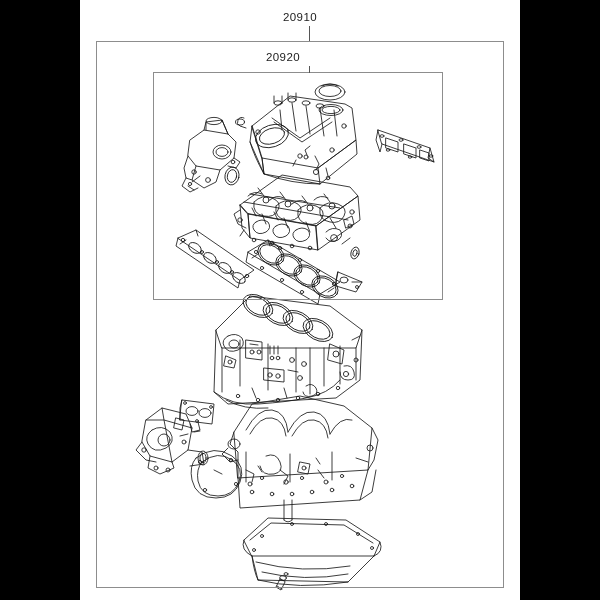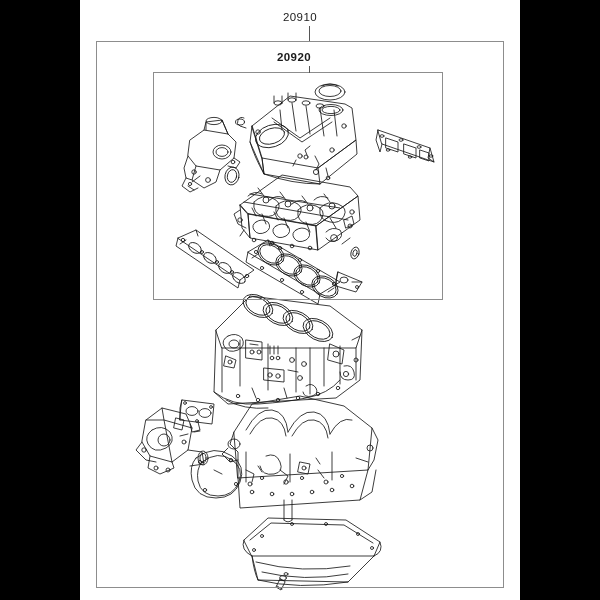--- a/index.html
+++ b/index.html
@@ -39,21 +39,21 @@
 
   .label {
     position: absolute;
     font-size: 11.5px;
     color: #1a1a1a;
     letter-spacing: 0.4px;
     white-space: nowrap;
     font-family: "Liberation Sans", sans-serif;
   }
   #label-20910 { left: 283px; top: 11px; }
-  #label-20920 { left: 277px; top: 51px; font-weight: bold; }
+  #label-20920 { left: 266px; top: 51px; }
 
   .leader {
     position: absolute;
     width: 1px;
     background: #555;
   }
   #leader-20910 { left: 309px; top: 26px; height: 15px; }
   #leader-20920 { left: 309px; top: 66px; height: 7px; }
 
   .frame {

